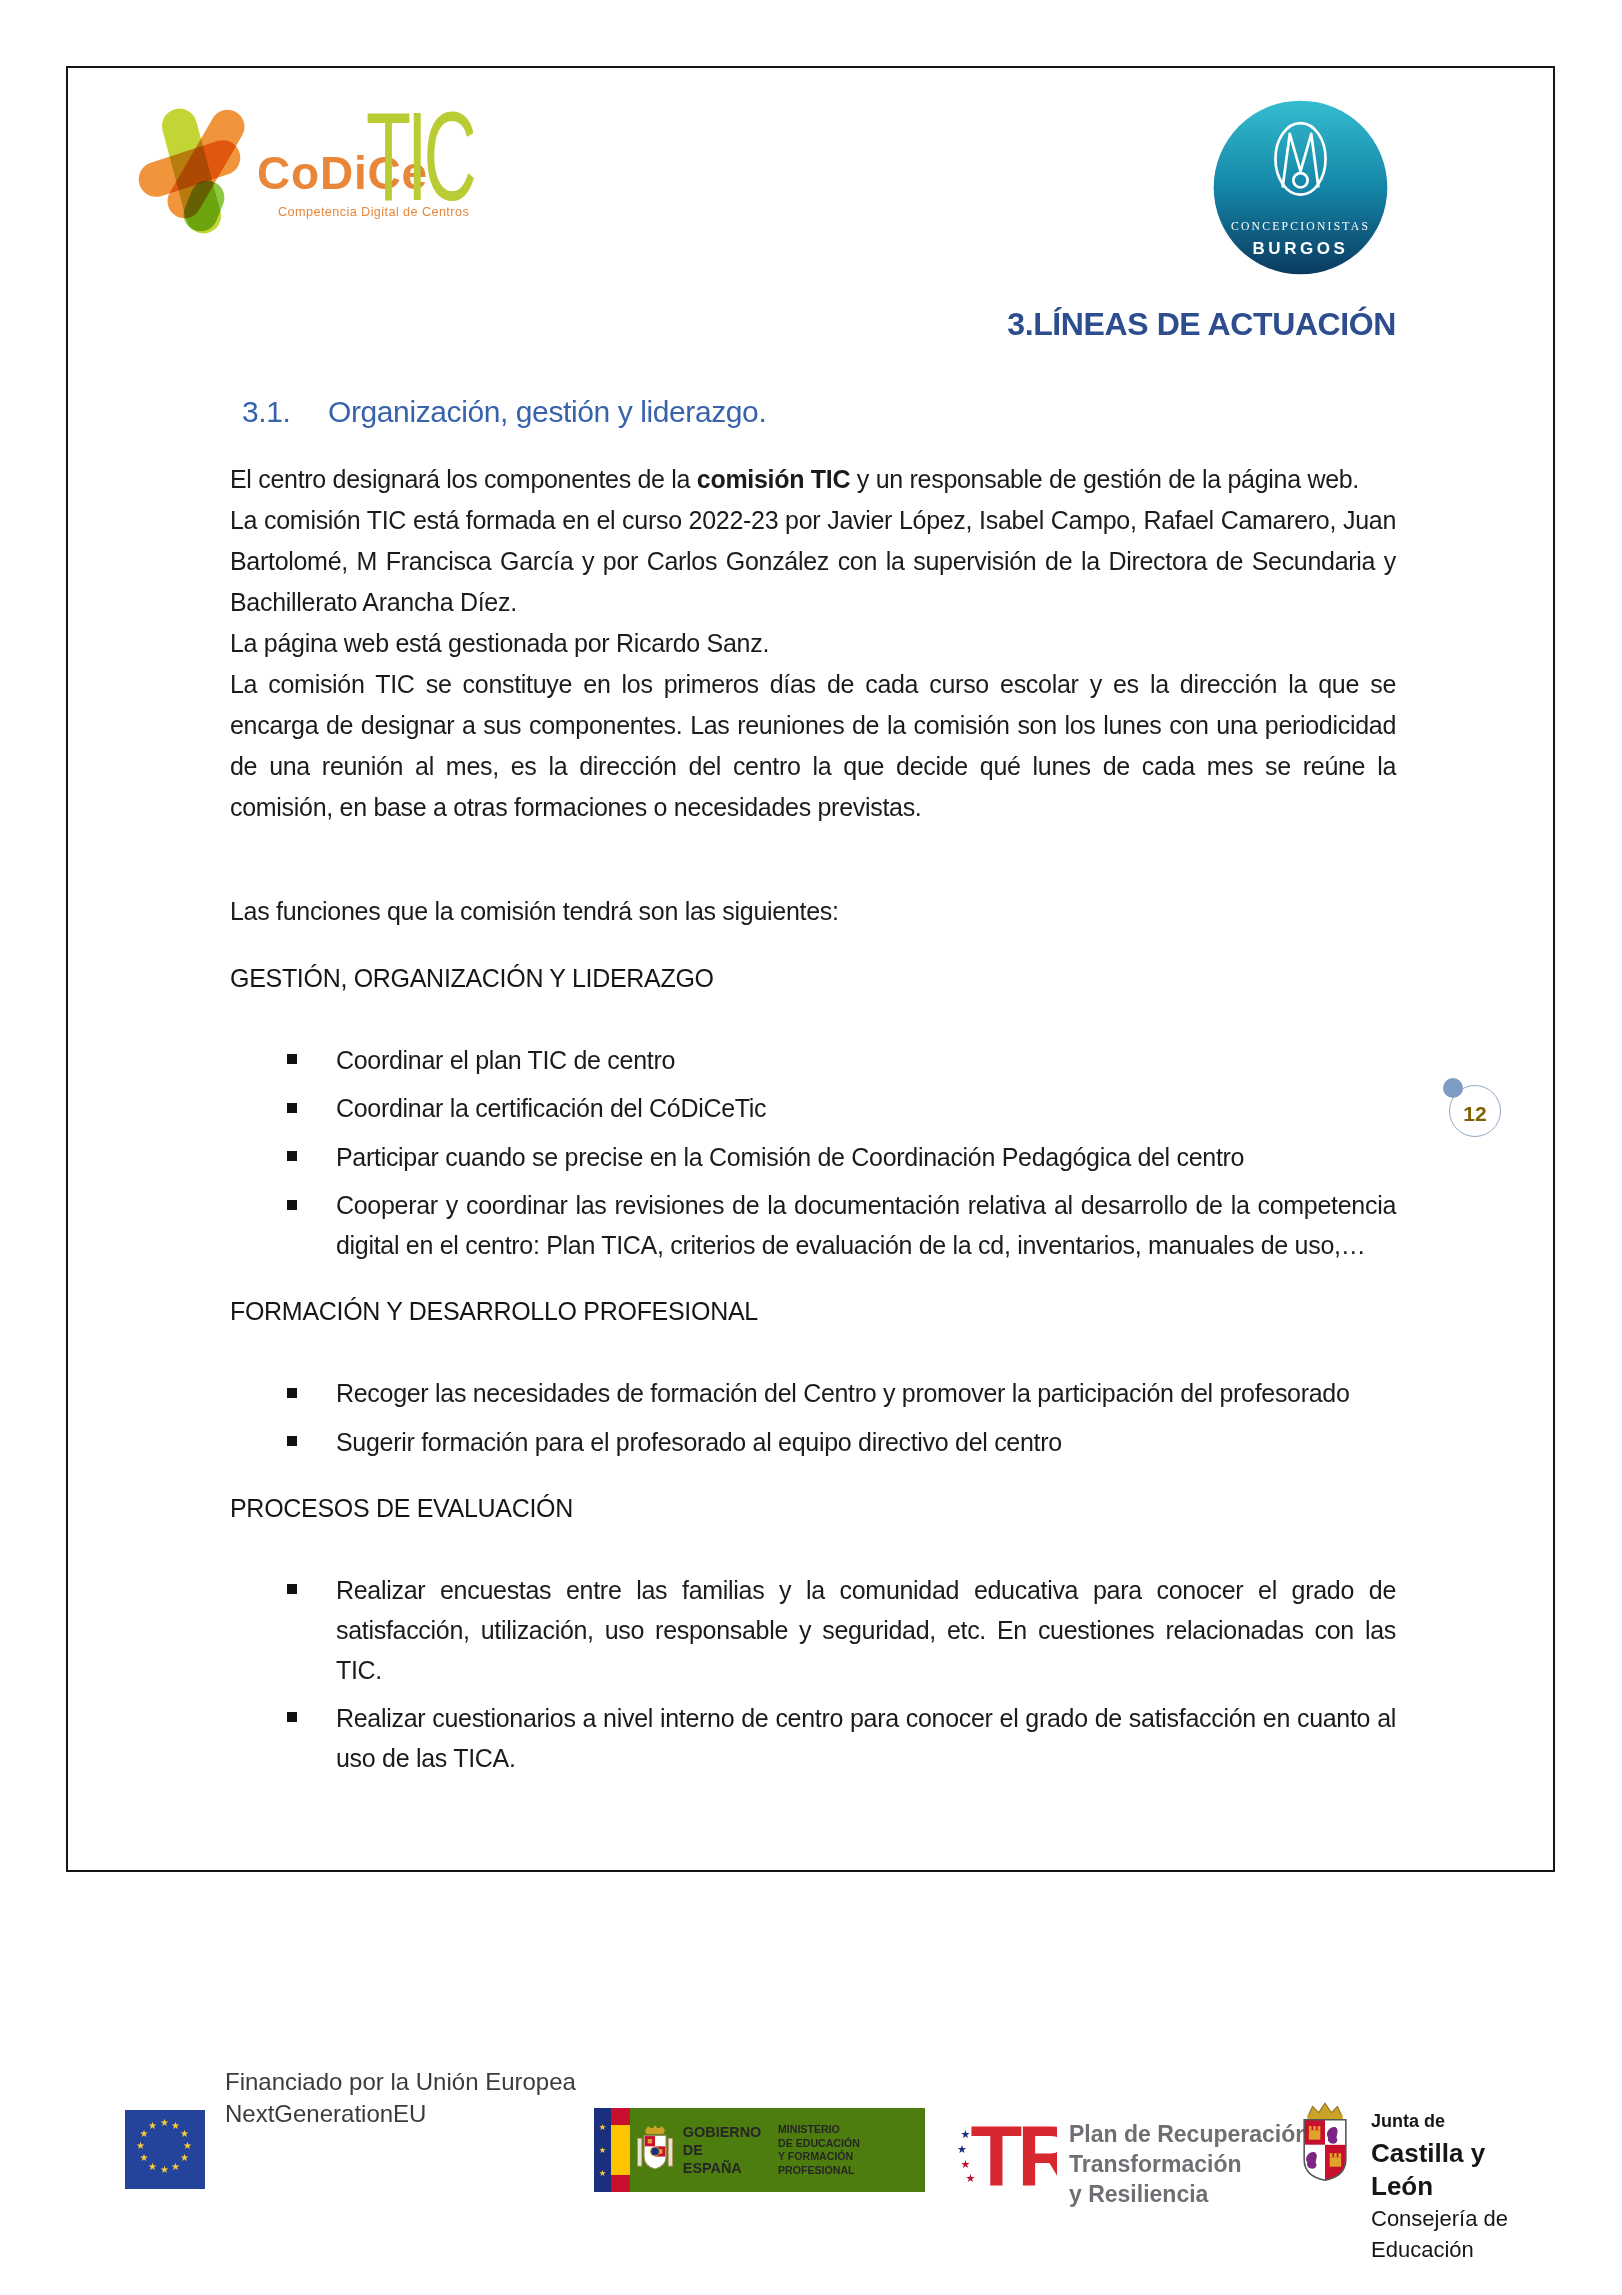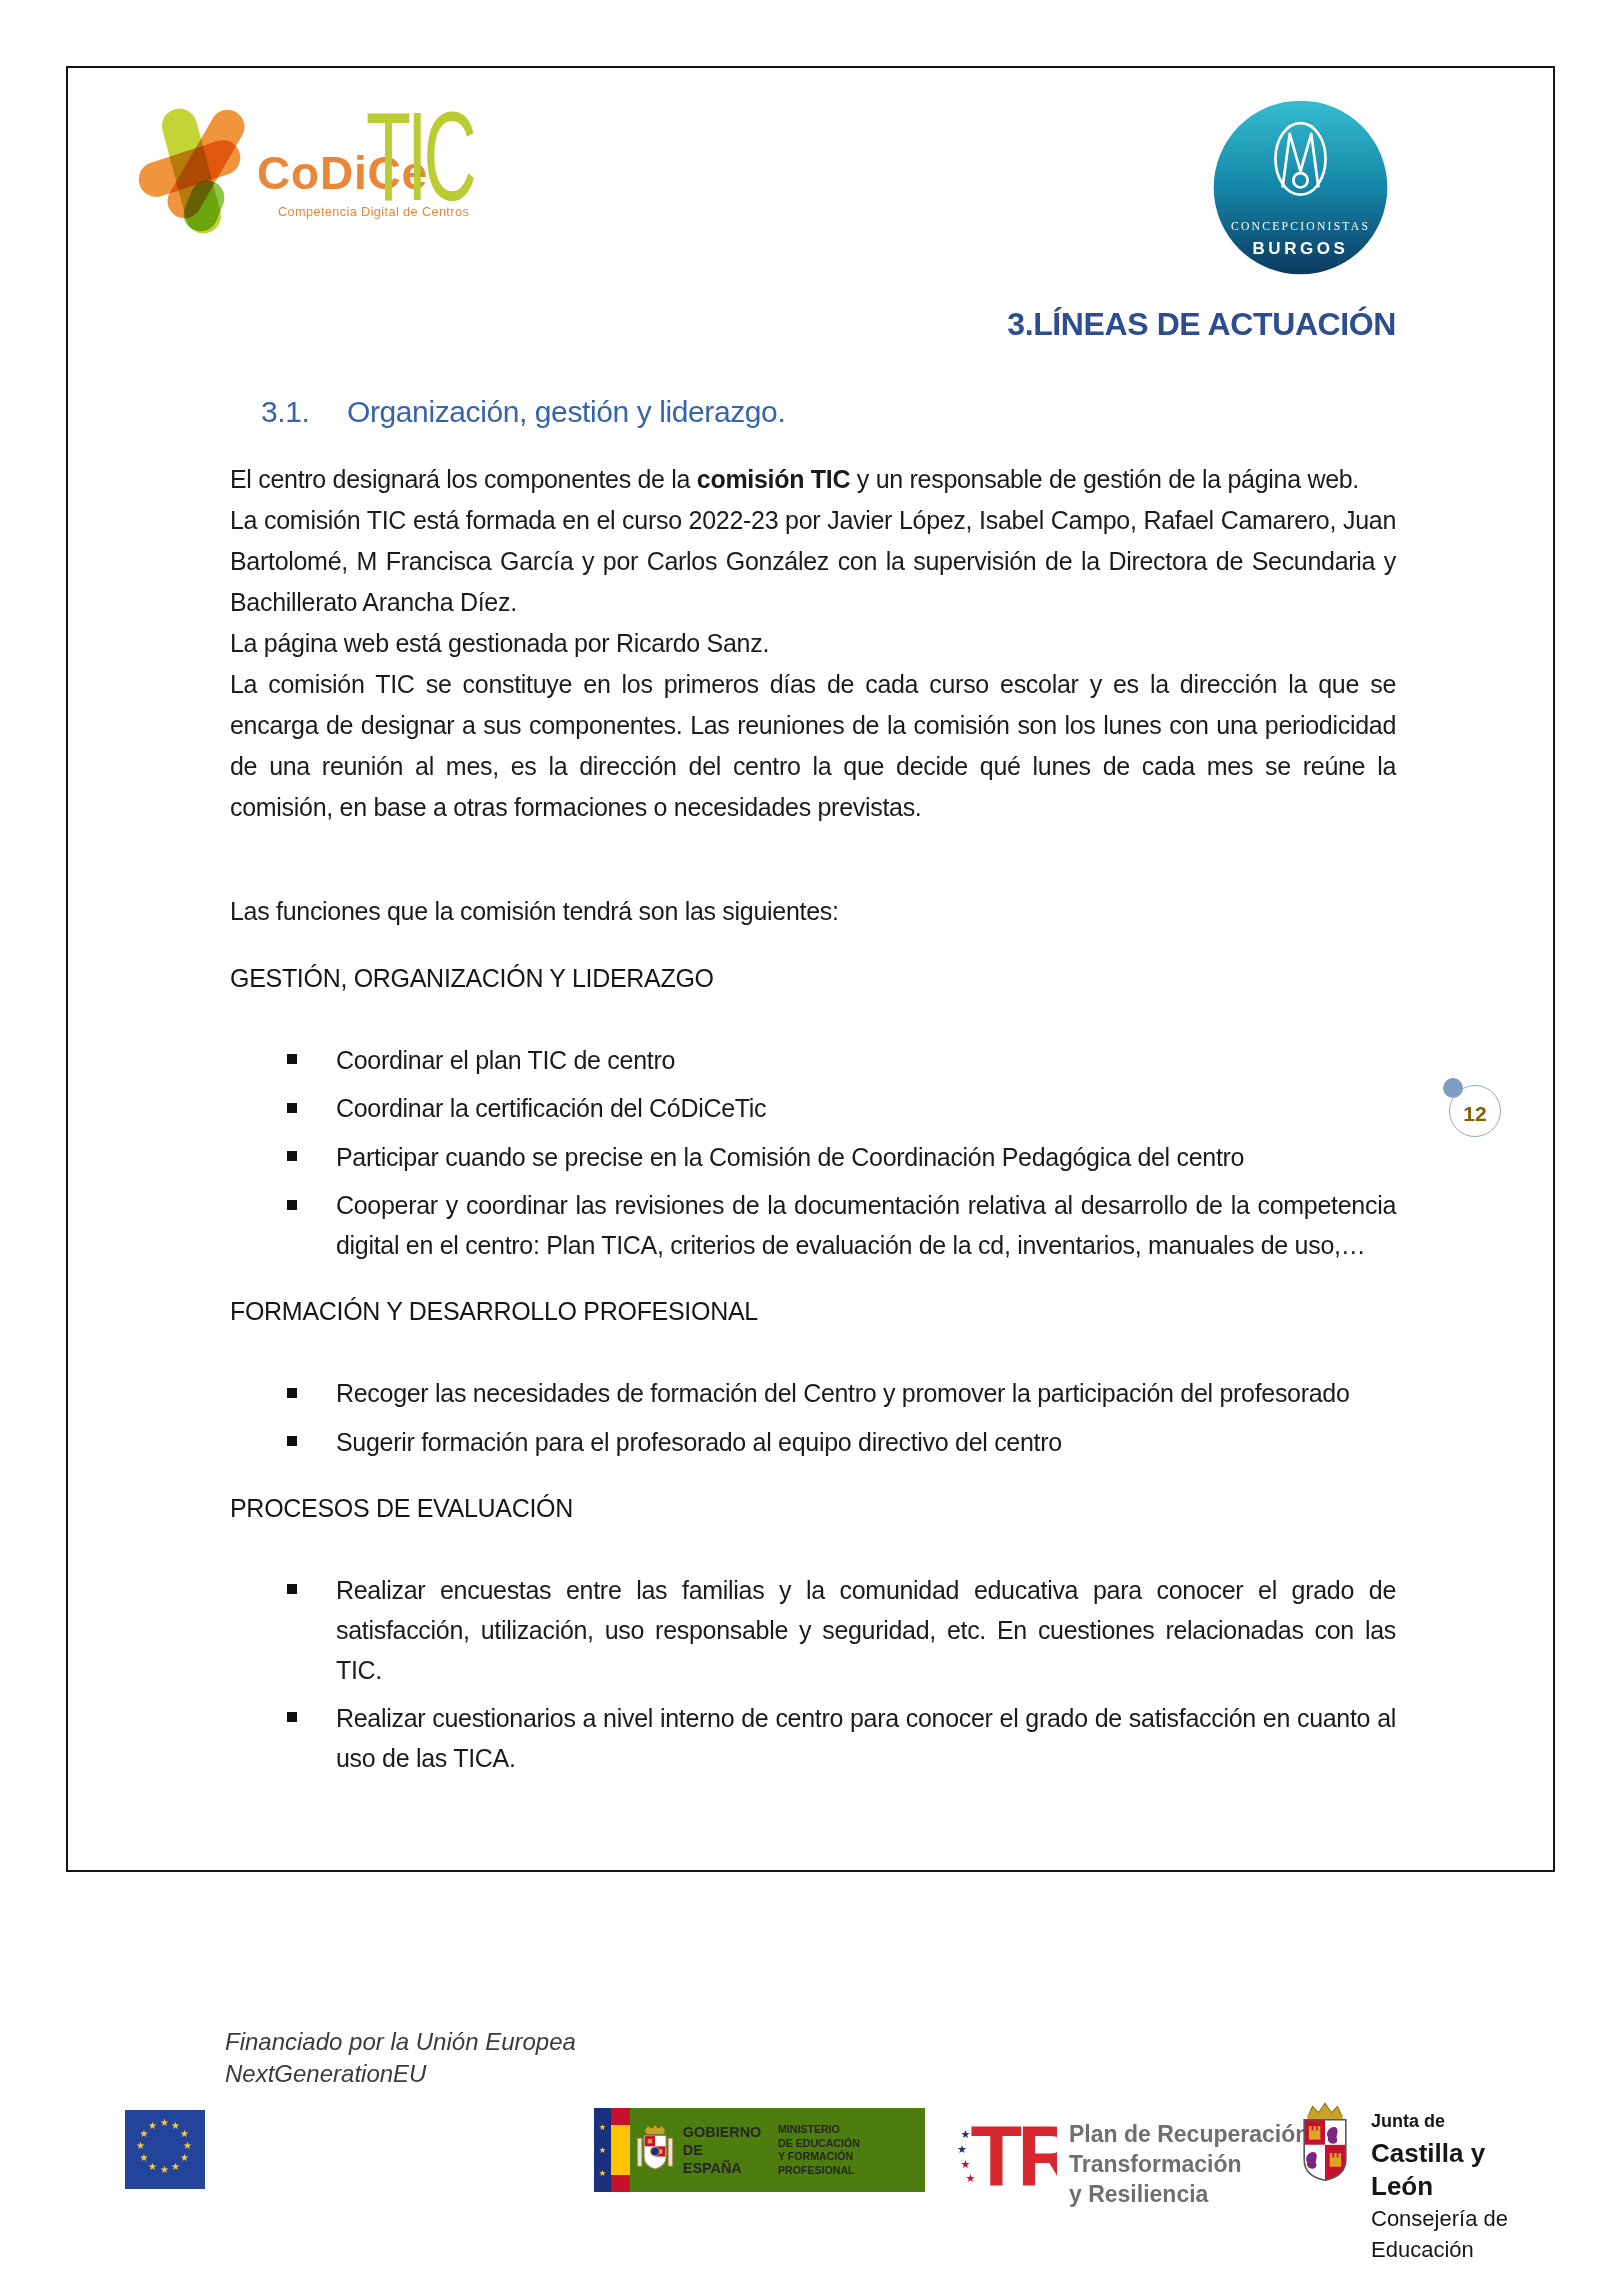--- a/index.html
+++ b/index.html
@@ -16,39 +16,39 @@
   .cl-b4{left:47px;top:78px;width:34px;height:52px;background:#8dc63f;transform:rotate(22deg);}
   .cl-word{position:absolute;left:117px;top:44px;font-size:46px;font-weight:bold;color:#e8873a;letter-spacing:0.8px;}
   .cl-sub{position:absolute;left:120px;top:103px;font-size:12.7px;color:#e8873a;letter-spacing:0.4px;margin-left:18px;}
   .cl-tic{position:absolute;left:226px;top:-18.6px;font-size:127px;font-weight:400;color:#b9cc34;letter-spacing:-6.8px;transform:scaleX(0.58);transform-origin:left top;}
   .school-logo{position:absolute;left:1143px;top:30px;width:179px;height:179px;}
 
   
   .content{position:absolute;left:162px;top:238px;width:1166px;}
   .h1{font-size:32px;font-weight:bold;color:#2d4d8e;letter-spacing:-0.4px;text-align:right;}
   .h1 .num{display:inline-block;width:49px;}
-  .h2{margin-top:52px;margin-left:31px;font-size:30px;color:#3763ab;letter-spacing:-0.4px;}
+  .h2{margin-top:52px;margin-left:12px;font-size:30px;color:#3763ab;letter-spacing:-0.4px;}
   .h2 .num{display:inline-block;width:86px;}
   .body-p{font-size:25px;line-height:41px;letter-spacing:-0.3px;text-align:justify;margin:0;}
   .first-p{margin-top:30px;}
   .lead{margin-top:63px;text-align:left;}
   .sec-title{margin-top:32px;margin-bottom:47px;font-size:25px;letter-spacing:-0.3px;color:#161616;}
   ul.bullets{list-style:none;margin:0;padding:0;}
   ul.bullets li{position:relative;padding-left:106px;font-size:25px;line-height:40px;letter-spacing:-0.3px;text-align:justify;margin-bottom:8.4px;}
   ul.bullets li::before{content:"";position:absolute;left:57px;top:14.4px;width:10px;height:10px;background:#111;}
 
   
   .page-badge{position:absolute;left:1381px;top:1017px;width:52px;height:52px;border:1.7px solid #94aac6;border-radius:50%;box-sizing:border-box;}
   .badge-dot{position:absolute;left:-6.8px;top:-7.6px;width:20px;height:20px;border-radius:50%;background:#7e9cc4;}
   .badge-num{position:absolute;left:0;top:3px;width:100%;height:100%;display:flex;align-items:center;justify-content:center;font-size:21px;font-weight:bold;color:#7f6000;}
 
   
   .eu-flag{position:absolute;left:57px;top:2042px;width:80px;height:79px;background:#24449c;}
   .eu-flag .st{position:absolute;font-size:10px;color:#ffcc33;line-height:10px;}
-  .eu-text{position:absolute;left:157px;top:1958px;font-size:24px;line-height:32px;color:#3b3b3a;font-style:italic;}
+  .eu-text{position:absolute;left:157px;top:1998px;font-size:24px;line-height:32px;color:#3b3b3a;}
   .spain-logo{position:absolute;left:526px;top:2040px;width:331px;height:84px;display:flex;box-sizing:border-box;}
   .sp-blue{width:17px;background:#1a2f7e;display:flex;flex-direction:column;align-items:center;justify-content:space-evenly;}
   .sp-blue span{color:#ffcc33;font-size:8.4px;line-height:8.4px;}
   .sp-flag{width:18.6px;background:linear-gradient(to bottom,#c8102e 0%,#c8102e 20%,#ffc400 20%,#ffc400 80%,#c8102e 80%);}
   .sp-main{flex:1;background:#4d7c0f;display:flex;align-items:center;gap:8.4px;padding:5px 6.8px;}
   .sp-gov{font-weight:bold;font-size:14.4px;line-height:18px;color:#262626;}
   .sp-min{font-weight:bold;font-size:10.6px;line-height:13.5px;color:#262626;margin-left:8.4px;}
   .tr-logo{position:absolute;left:889px;top:2036px;width:100px;height:95px;}
   .tr-text{position:absolute;left:1001px;top:2051px;font-size:23px;font-weight:bold;color:#6e6f72;line-height:30px;}
   .junta-shield{position:absolute;left:1223px;top:2031px;width:68px;height:100px;}

